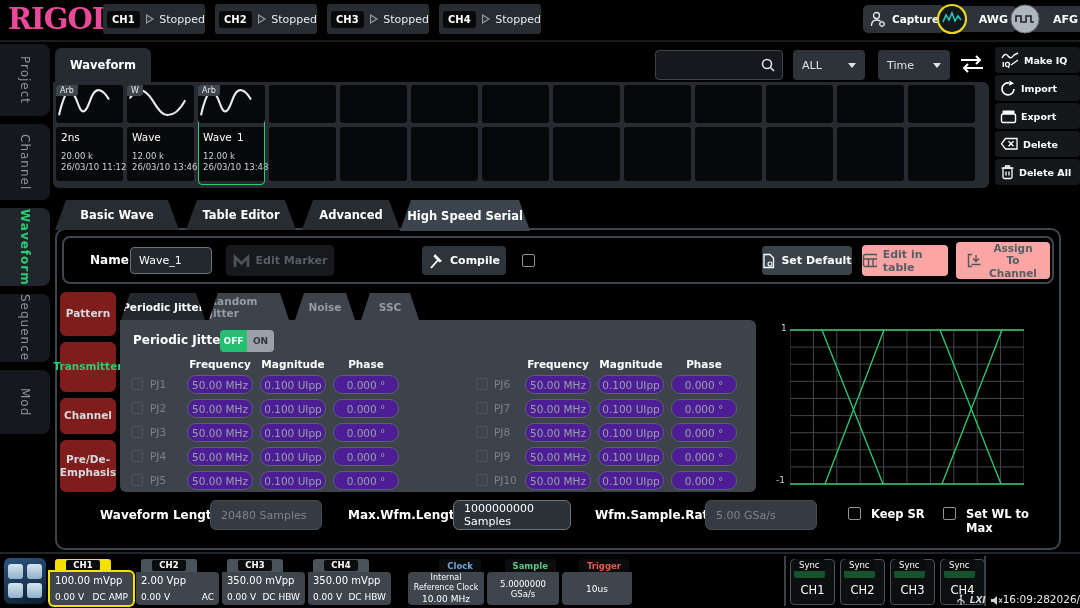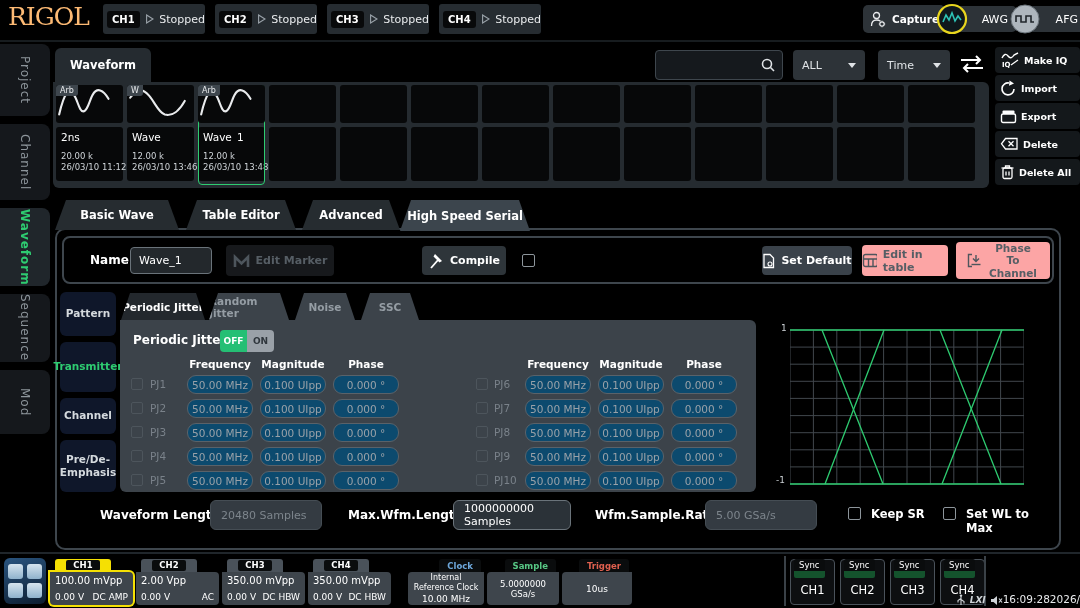--- a/index.html
+++ b/index.html
@@ -1,32 +1,32 @@
 <!DOCTYPE html>
 <html><head>
 <meta charset="utf-8">
 <style>
   html,body{margin:0;padding:0;background:#000;}
   .app{position:relative;width:1080px;height:608px;background:#000;overflow:hidden;
        font-family:"DejaVu Sans",sans-serif;color:#e9ebed;}
   .abs{position:absolute;}
 
   
-  .logo{left:8px;top:2px;font-family:"DejaVu Serif",serif;font-weight:normal;font-size:25px;
-        color:#fdba74;letter-spacing:-1px;}
+  .logo{left:8px;top:2px;font-family:"DejaVu Serif",serif;font-weight:bold;font-size:29px;
+        color:#ec4899;letter-spacing:-1px;}
   .ch-pill{top:4px;width:102px;height:30px;background:#262c31;border-radius:3px;
            display:flex;align-items:center;}
   .ch-pill .tag{background:#08090a;color:#fff;font-size:10px;padding:3px 5px;border-radius:3px;
                 margin:0 5px 0 4px;font-weight:bold;}
   .ch-pill .st{font-size:11px;color:#e9ebed;margin-left:5px;}
   .tb-btn{top:5px;height:28px;background:#2d3338;border-radius:5px;display:flex;
           align-items:center;justify-content:center;gap:6px;font-size:10.5px;font-weight:bold;color:#fff;}
   .gen-circle{top:3px;z-index:2;}
   .gen-pill{top:6px;height:26px;background:#2d3338;border-radius:5px;display:flex;align-items:center;
-            justify-content:flex-end;padding-right:9px;font-size:11px;font-weight:normal;color:#fff;}
+            justify-content:flex-end;padding-right:9px;font-size:11px;font-weight:bold;color:#fff;}
   .top-sep{top:40px;left:0;width:1080px;height:2px;background:#171c1f;}
 
   
   .side-tab{left:0;width:50px;background:#15181c;border-radius:0 8px 8px 0;
             display:flex;align-items:center;justify-content:center;cursor:default;}
   .side-tab span{writing-mode:vertical-rl;font-size:12px;color:#8d959b;letter-spacing:1px;}
   .side-tab.active{background:#20262b;}
   .side-tab.active span{color:#2ecc71;font-weight:bold;}
 
   
@@ -65,33 +65,33 @@
              display:flex;align-items:center;padding:0 8px;box-sizing:border-box;}
   .btn{border-radius:4px;display:flex;align-items:center;justify-content:center;gap:6px;
        font-size:11px;font-weight:bold;color:#fff;box-sizing:border-box;}
   .btn.dark{background:#2e353a;}
   .btn.mid{background:#3a424a;}
   .btn.disabled{background:#fca5a5;color:#565e65;}
   .cb{width:13px;height:13px;border:1.5px solid #8d959b;border-radius:2px;box-sizing:border-box;background:transparent;}
   .cb-lbl{font-size:11.5px;color:#fff;font-weight:bold;}
 
   
-  .hss-nav{left:3px;width:56px;background:#0f172a;border-radius:6px;display:flex;align-items:center;
+  .hss-nav{left:3px;width:56px;background:#7f1d1d;border-radius:6px;display:flex;align-items:center;
            justify-content:center;text-align:center;font-size:10.5px;font-weight:bold;color:#d5dade;line-height:1.25;}
   .hss-nav.active{color:#2ecc71;}
   .j-tab{top:63px;height:27px;z-index:2;clip-path:polygon(0 100%,9px 0,calc(100% - 9px) 0,100% 100%);
          background:#3c434a;color:#959da4;font-size:10.5px;font-weight:bold;display:flex;align-items:center;justify-content:center;}
   .j-tab.active{background:#23282d;color:#fff;}
   .jitter-panel{left:63px;top:90px;width:636px;height:172px;background:#3c434a;border-radius:0 6px 6px 6px;}
   .toggle{height:22px;display:flex;border-radius:4px;overflow:hidden;font-size:9px;font-weight:bold;}
   .toggle .off{width:27px;background:#25bf74;color:#fff;display:flex;align-items:center;justify-content:center;}
   .toggle .on{width:27px;background:#9aa1a8;color:#2f363c;display:flex;align-items:center;justify-content:center;}
   .col-hdr{width:70px;text-align:center;font-size:10.5px;font-weight:bold;color:#fff;}
   .pj-lbl{font-size:10.5px;color:#7a828a;}
-  .pj-input{position:absolute;width:66px;height:19px;background:#0c4a6e;border:1px solid #5a6269;border-radius:9px;
+  .pj-input{position:absolute;width:66px;height:19px;background:#4c1d95;border:1px solid #5a6269;border-radius:9px;
             box-sizing:border-box;color:#99a1a8;font-size:10.5px;display:flex;align-items:center;justify-content:center;}
   .pj-cb{position:absolute;width:12px;height:12px;border:1.5px solid #4d555c;border-radius:2px;box-sizing:border-box;}
 
   
   .eye-lbl{font-size:9px;color:#c9ced2;}
 
   
   .ft-input{position:absolute;width:112px;height:30px;border-radius:6px;font-size:11px;display:flex;
             align-items:center;padding:0 10px;box-sizing:border-box;}
   .ft-input.dim{background:#343b42;border:1px solid #454d54;color:#7d858c;}
@@ -397,21 +397,21 @@
           <path d="M1.5 6 H15.5 M6.5 6 V13.5 M11 6 V13.5" stroke="#4d555c" stroke-width="1.4"></path>
           </svg>
         <span>Edit in table</span>
       </div>
       <div class="abs btn disabled" style="left:892px;top:4px;width:94px;height:37px;font-size:10.5px;line-height:1.2;text-align:center">
         <svg width="14" height="15" style="flex:none">
           <path d="M5 1.5 H1.5 V13.5 H5" fill="none" stroke="#4d555c" stroke-width="1.4"></path>
           <path d="M9 2 V8 M6 5.5 L9 8.5 L12 5.5" fill="none" stroke="#4d555c" stroke-width="1.4"></path>
           <path d="M4.5 11.5 H13.5" stroke="#4d555c" stroke-width="1.4"></path>
           </svg>
-        <span style="width:52px">Phase To Channel</span>
+        <span style="width:52px">Assign To Channel</span>
       </div>
     </div>
 
     <div class="abs hss-nav" style="top:62px;height:44px">
       <span>Pattern</span>
       </div>
     <div class="abs hss-nav active" style="top:112px;height:50px">
       <span>Transmitter</span>
       </div>
     <div class="abs hss-nav" style="top:168px;height:36px">

